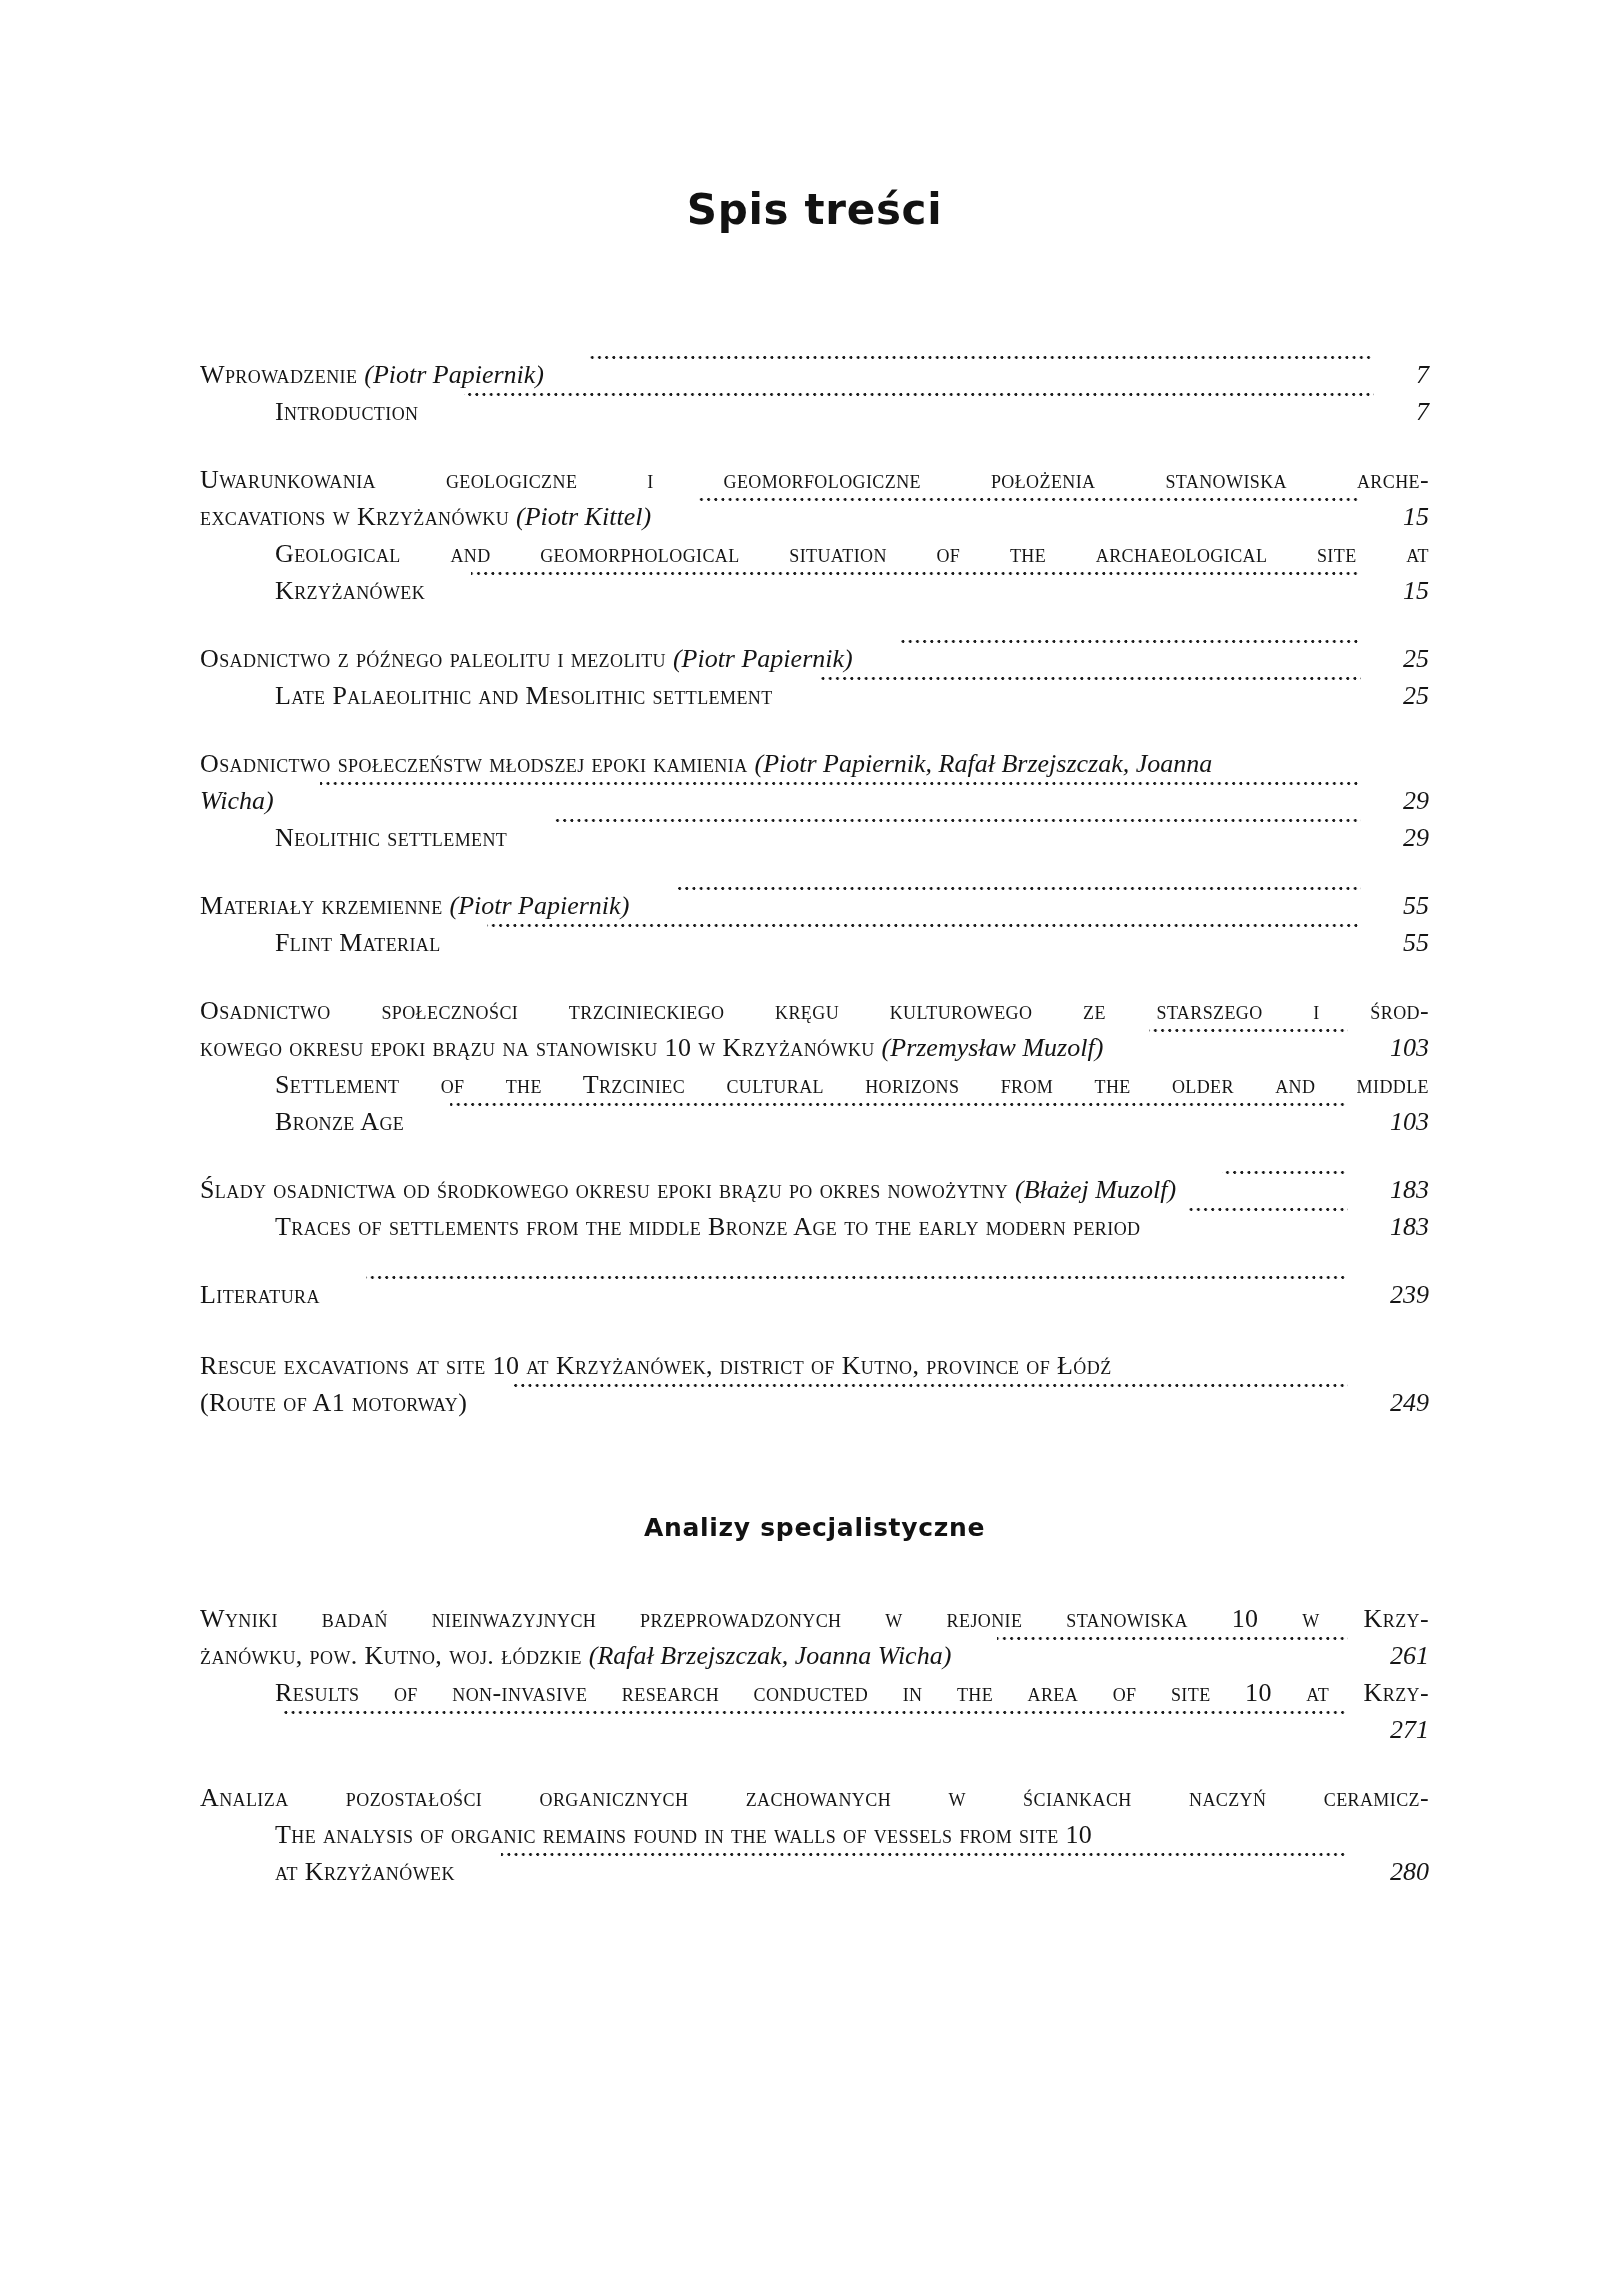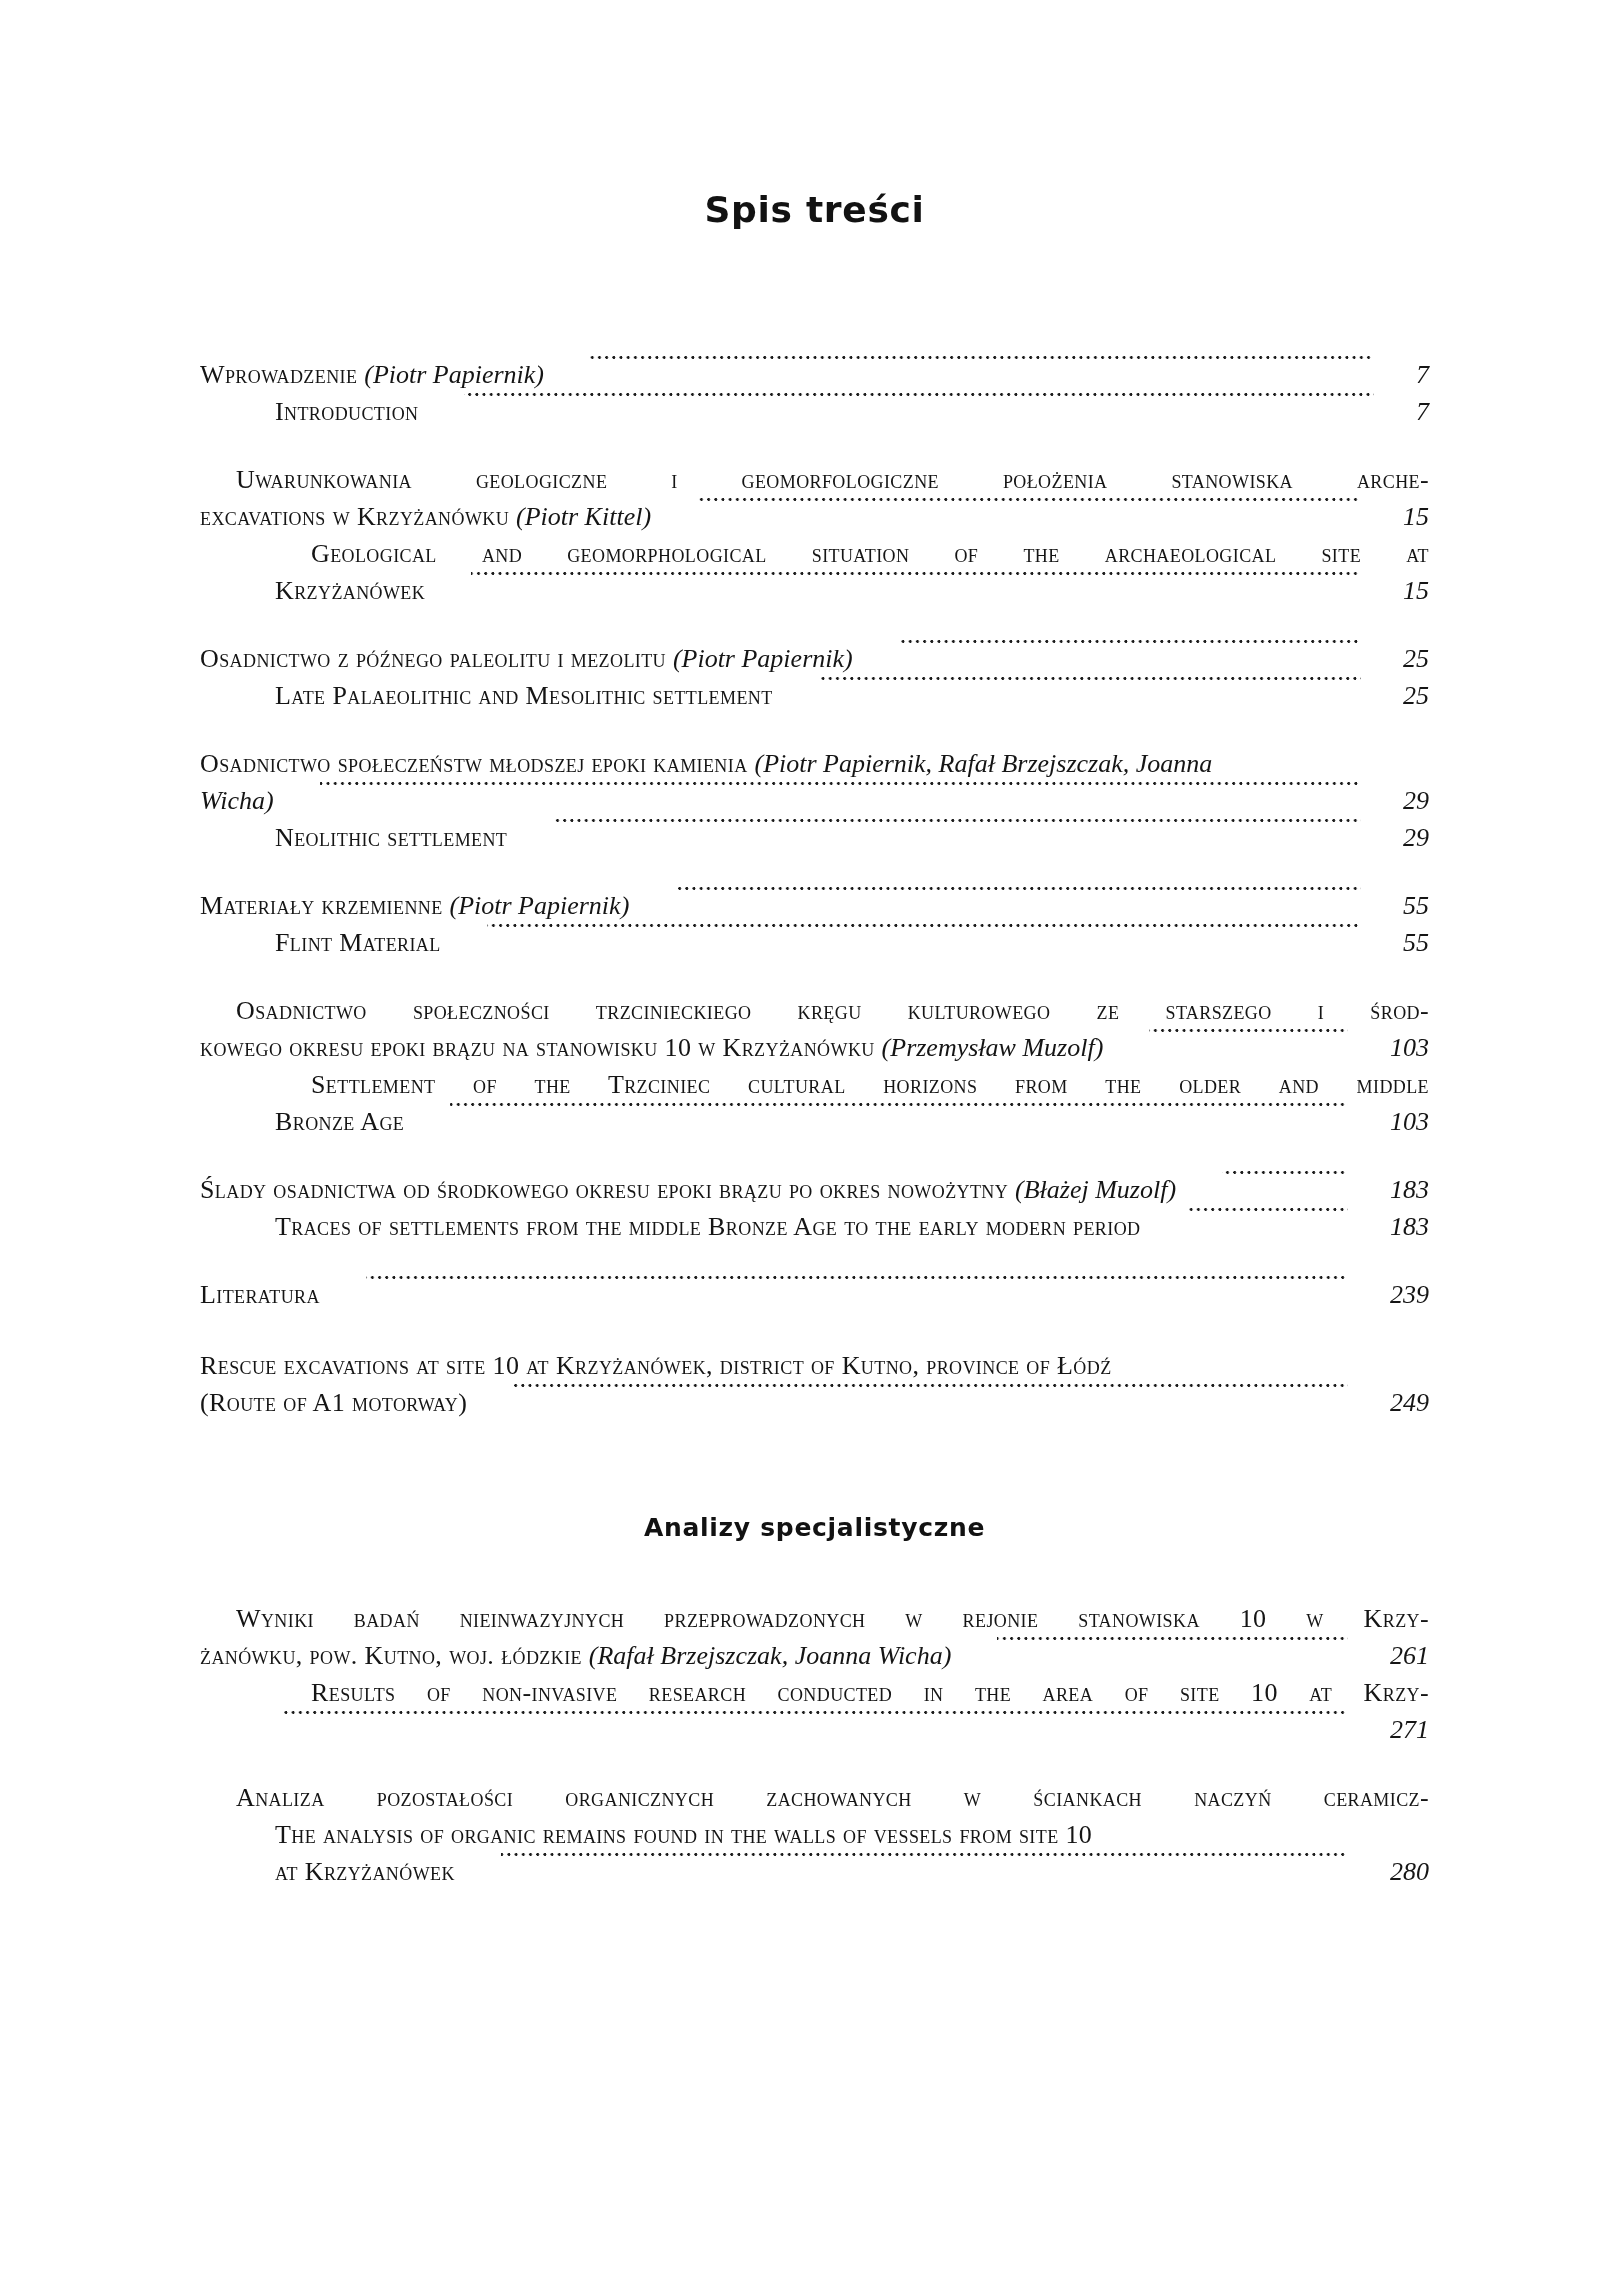--- a/index.html
+++ b/index.html
@@ -16,21 +16,21 @@
     position: absolute;
     top: 0; left: 0;
     width: 1623px;
     height: 2295px;
     box-sizing: border-box;
     padding: 0 194px 0 200px;
   }
   .title {
     font-family: "DejaVu Sans", sans-serif;
     font-weight: bold;
-    font-size: 36px;
+    font-size: 42px;
     line-height: 46px;
     letter-spacing: 0.7px;
     text-align: center;
     margin: 187px 0 123px 0;
     color: #121212;
   }
   .heading2 {
     font-family: "DejaVu Sans", sans-serif;
     font-weight: bold;
     font-size: 25px;
@@ -49,21 +49,20 @@
   }
   .toc-line.withpage {
     display: flex;
     align-items: flex-start;
     gap: 40px;
   }
   .toc-line.indent { padding-left: 75px; }
   .toc-line.justify {
     text-align: justify;
     text-align-last: justify;
-    margin-left: 36px;
   }
   .ltext { flex: 0 1 auto; }
   .seg-sc {
     font-variant: small-caps;
     letter-spacing: 0.4px;
   }
   .seg-it { font-style: italic; }
   .leader {
     flex: 1 1 13px;
     height: 3.3px;

